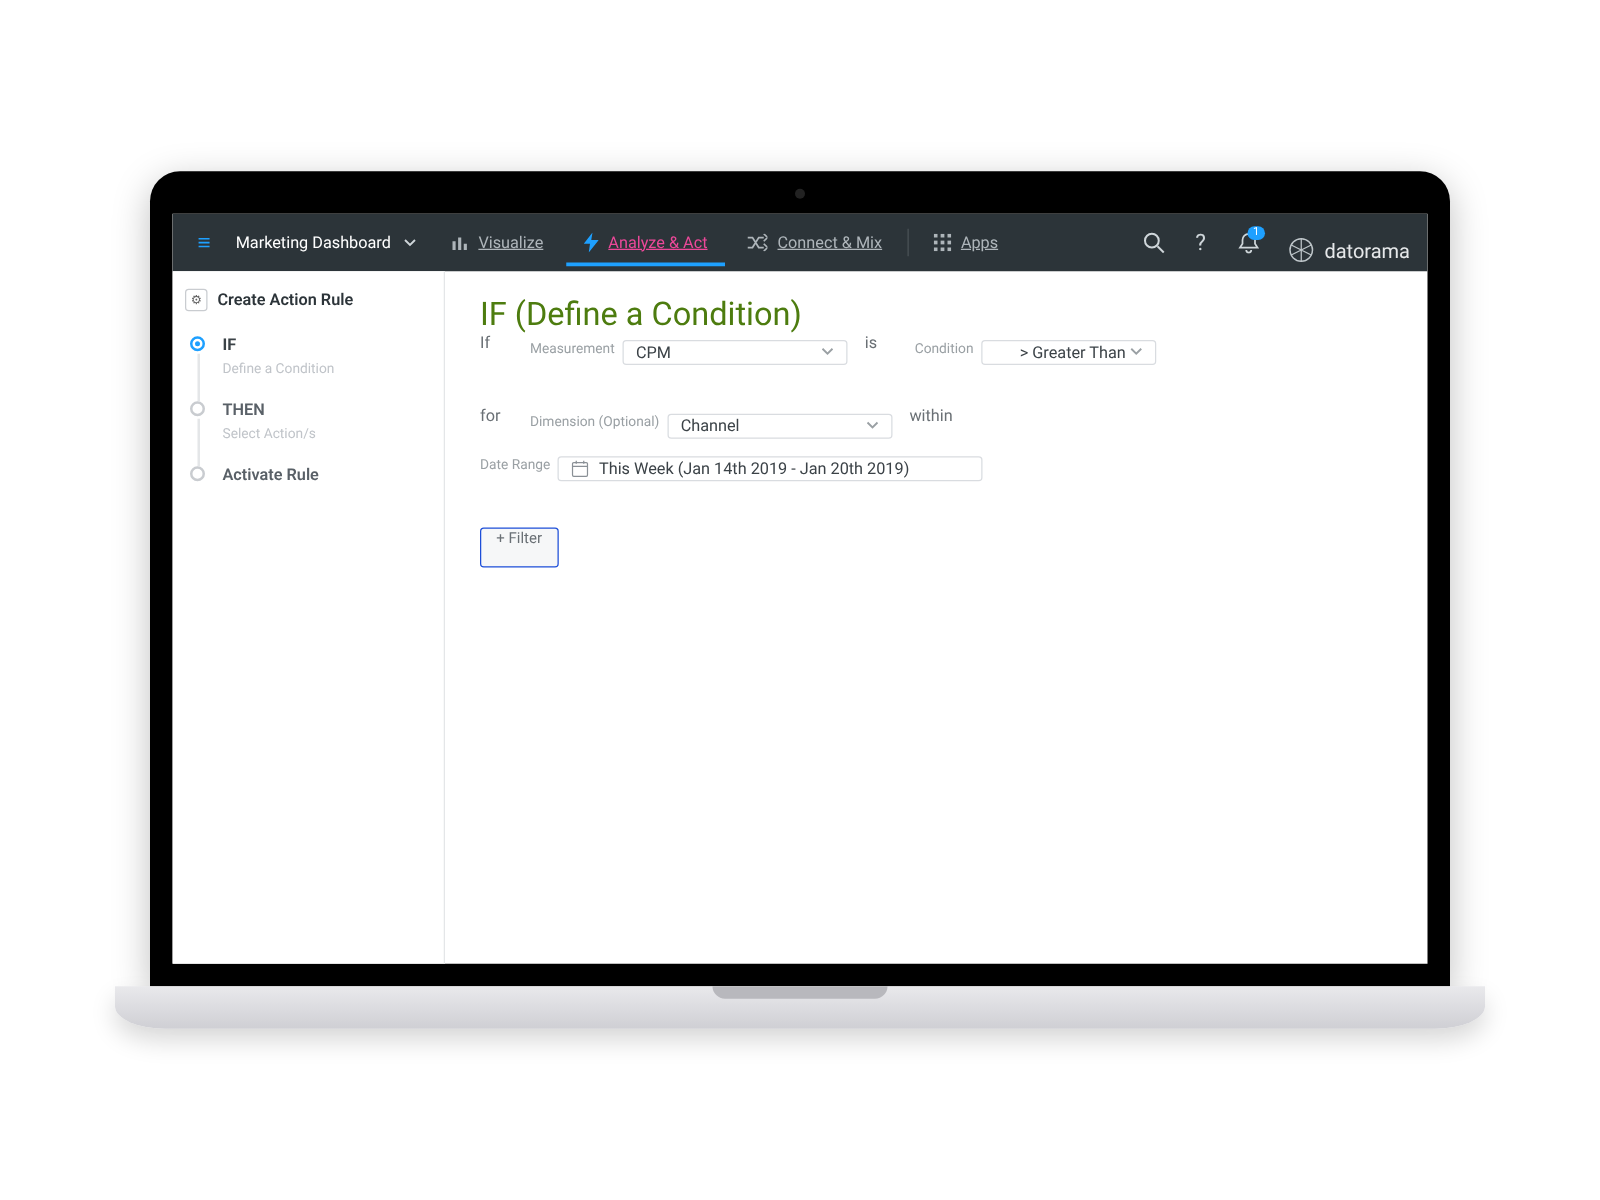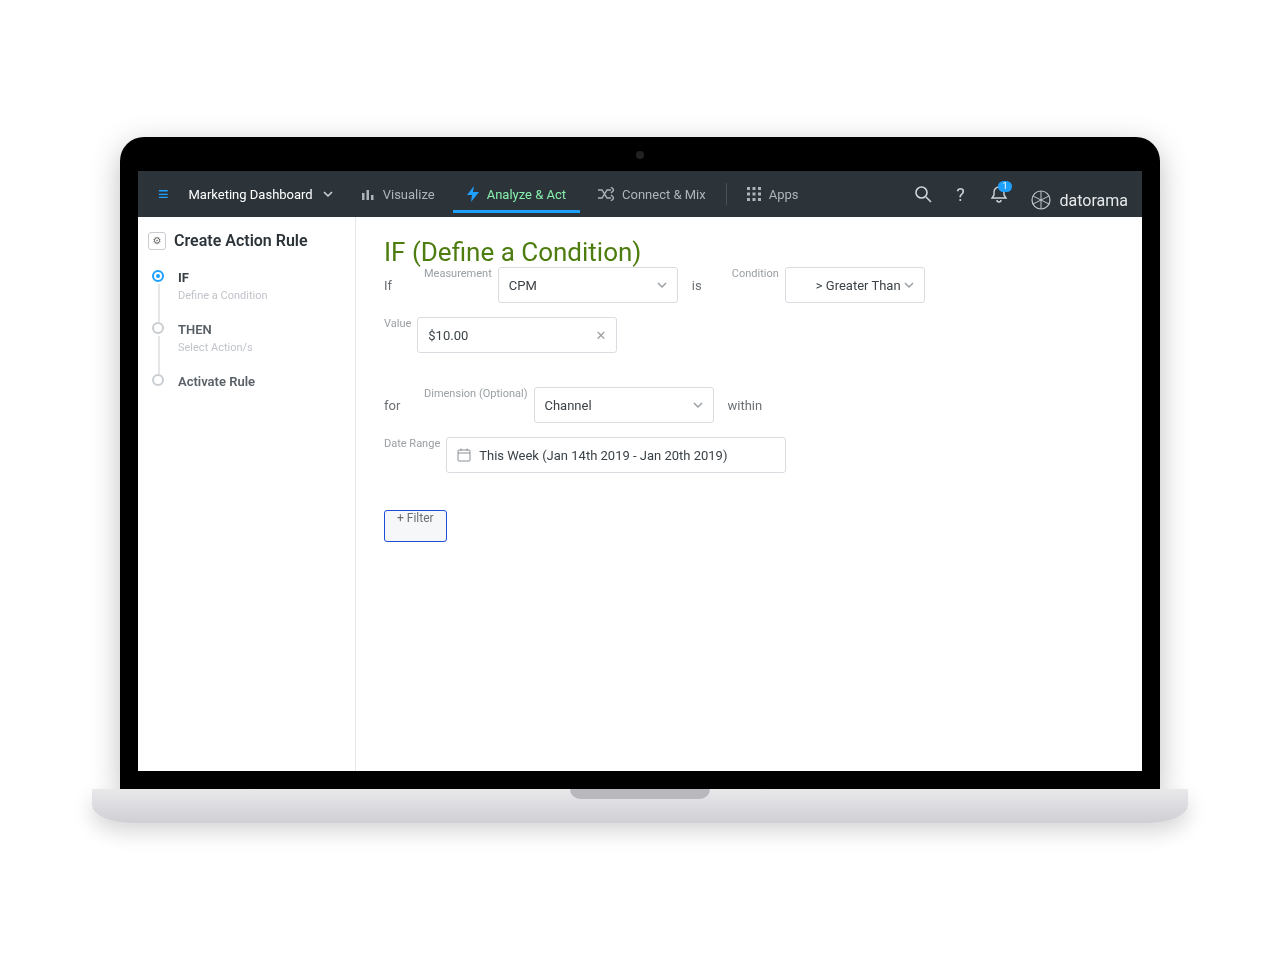--- a/index.html
+++ b/index.html
@@ -9,56 +9,56 @@
   .screen-frame { background: #000; border-radius: 24px 24px 0 0; padding: 34px 18px 18px 18px; box-shadow: 0 8px 30px rgba(0,0,0,0.25); position: relative; }
   .screen-frame::before { content:""; position:absolute; top:14px; left:50%; transform:translateX(-50%); width:8px; height:8px; background:#222; border-radius:50%; }
   .screen { background:#fff; width:100%; height:600px; overflow:hidden; display:flex; flex-direction:column; }
   .laptop-base { height: 34px; background: linear-gradient(#e9e9ec, #cfcfd4); border-radius: 0 0 40px 40px / 0 0 18px 18px; position:relative; box-shadow: 0 10px 20px rgba(0,0,0,0.15); margin: 0 -28px; }
   .laptop-base::before { content:""; position:absolute; top:0; left:50%; transform:translateX(-50%); width:140px; height:10px; background:#b8b8bd; border-radius: 0 0 10px 10px; }
 
   
   .topnav { background:#2c3439; color:#cfd6da; height:46px; display:flex; align-items:center; padding:0 14px; gap:4px; font-size:13px; }
   .hamburger { color:#1ea0ff; font-size:18px; padding:0 6px; cursor:pointer; }
   .dash-dd { display:flex; align-items:center; gap:10px; color:#fff; padding:0 10px; cursor:pointer; }
-  .nav-item { display:flex; align-items:center; gap:8px; padding:0 14px; height:38px; color:#aeb5ba; cursor:pointer; position:relative; }
+  .nav-item { display:flex; align-items:center; gap:8px; padding:0 14px; height:38px; color:#aeb5ba; cursor:pointer; position:relative;text-decoration:underline; }
   .nav-item .ico { display:inline-flex; }
-  .nav-item.active { color:#86efac;text-align:right; }
+  .nav-item.active { color:#ec4899;text-align:right; }
   .nav-item.active::after { content:""; position:absolute; left:0; right:0; bottom:0; height:3px; background:#1ea0ff; }
   .nav-divider { width:1px; height:22px; background:#4a5257; margin:0 2px; }
   .nav-spacer { flex:1; }
   .icon-btn { width:34px; height:34px; display:flex; align-items:center; justify-content:center; color:#cfd6da; cursor:pointer; position:relative; }
   .badge { position:absolute; top:4px; right:4px; background:#1ea0ff; color:#fff; font-size:9px; border-radius:8px; padding:1px 4px; line-height:1; }
   .brand { display:flex; align-items:center; gap:8px; color:#e6e8ea; padding-left:10px; font-size:16px;margin-top:12px; }
   .brand svg { opacity:.9; }
 
   
   .app-body { flex:1; display:flex; min-height:0; }
   .sidebar { width:218px; border-right:1px solid #e4e6e8; background:#fff; padding:14px 14px 14px 10px; }
   .side-head { display:flex; align-items:center; gap:8px; margin-bottom:14px; }
   .side-badge { width:18px; height:18px; border:1px solid #c9ccd0; border-radius:3px; display:flex; align-items:center; justify-content:center; font-size:10px; color:#666; }
-  .side-title { font-size:16px; font-weight:600; color:#2c3439; }
+  .side-title { font-size:13px; font-weight:600; color:#2c3439; }
   .steps { list-style:none; position:relative; padding-left:8px; }
   .step { position:relative; padding:6px 0 14px 22px; }
   .step::before { content:""; position:absolute; left:2px; top:20px; bottom:-6px; width:2px; background:#e4e6e8; }
   .step:last-child::before { display:none; }
   .bullet { position:absolute; left:-4px; top:6px; width:12px; height:12px; border-radius:50%; background:#fff; border:2px solid #c9ccd0; }
   .step.active .bullet { border-color:#1ea0ff; }
   .step.active .bullet::after { content:""; position:absolute; inset:2px; background:#1ea0ff; border-radius:50%; }
   .step-label { font-size:13px; font-weight:700; color:#3b4247; }
   .step.pending .step-label { color:#596067; font-weight:600; }
   .step-sub { font-size:11px; color:#c0c4c9; margin-top:4px; }
 
   .main { flex:1; padding:20px 28px; overflow:auto; }
   .page-title { font-size:26px; font-weight:400; color:#4d7c0f; }
 
   .cond-row { display:flex; align-items:flex-end; gap:14px; margin-bottom:34px; flex-wrap:wrap; }
   .kw { font-size:13px; color:#6a7075; padding-bottom:10px; min-width:26px; }
   .field { display:flex; flex-direction:row; gap:6px; }
   .field-label { font-size:11px; color:#9aa0a4; }
-  .control { height:36px; border:1px solid #d9dce0; border-radius:3px; background:#fff; display:flex; align-items:center; padding:0 10px; font-size:13px; color:#3b4247; cursor:pointer; position:relative; }
+  .control { height:20px; border:1px solid #d9dce0; border-radius:3px; background:#fff; display:flex; align-items:center; padding:0 10px; font-size:13px; color:#3b4247; cursor:pointer; position:relative; }
   .control .chev { margin-left:auto; color:#9aa0a4; }
   .control .x { margin-left:auto; color:#9aa0a4; cursor:pointer; }
   .w-meas { width:180px; } .w-op { width:140px;padding-left:30px; } .w-val { width:200px; } .w-dim { width:180px; } .w-date { width:340px; }
   .cal-ico { margin-right:8px; color:#8a9096; display:inline-flex; }
 
   .add-filter { display:inline-flex; align-items:flex-start; height:32px; padding:0 12px; border:1px solid #1d4ed8; background:#f6f7f8; color:#6a7075; font-size:12px; border-radius:3px; cursor:pointer; }
 </style>
 </head>
 <body>
 
@@ -201,27 +201,20 @@
               <div class="control w-op">
                 <span>&gt; Greater Than</span>
                 <span class="chev">
                   <svg width="10" height="10" viewBox="0 0 10 10">
                       <path d="M1 3l4 4 4-4" stroke="#9aa0a4" stroke-width="1.5" fill="none"></path>
                     </svg>
                 </span>
               </div>
             </div>
 
-            <div class="field">
-              <span class="field-label">Value</span>
-              <div class="control w-val">
-                <span>$10.00</span>
-                <span class="x">✕</span>
-              </div>
-            </div>
           </div>
 
           
           <div class="cond-row">
             <span class="kw">for</span>
 
             <div class="field">
               <span class="field-label">Dimension (Optional)</span>
               <div class="control w-dim">
                 <span>Channel</span>

